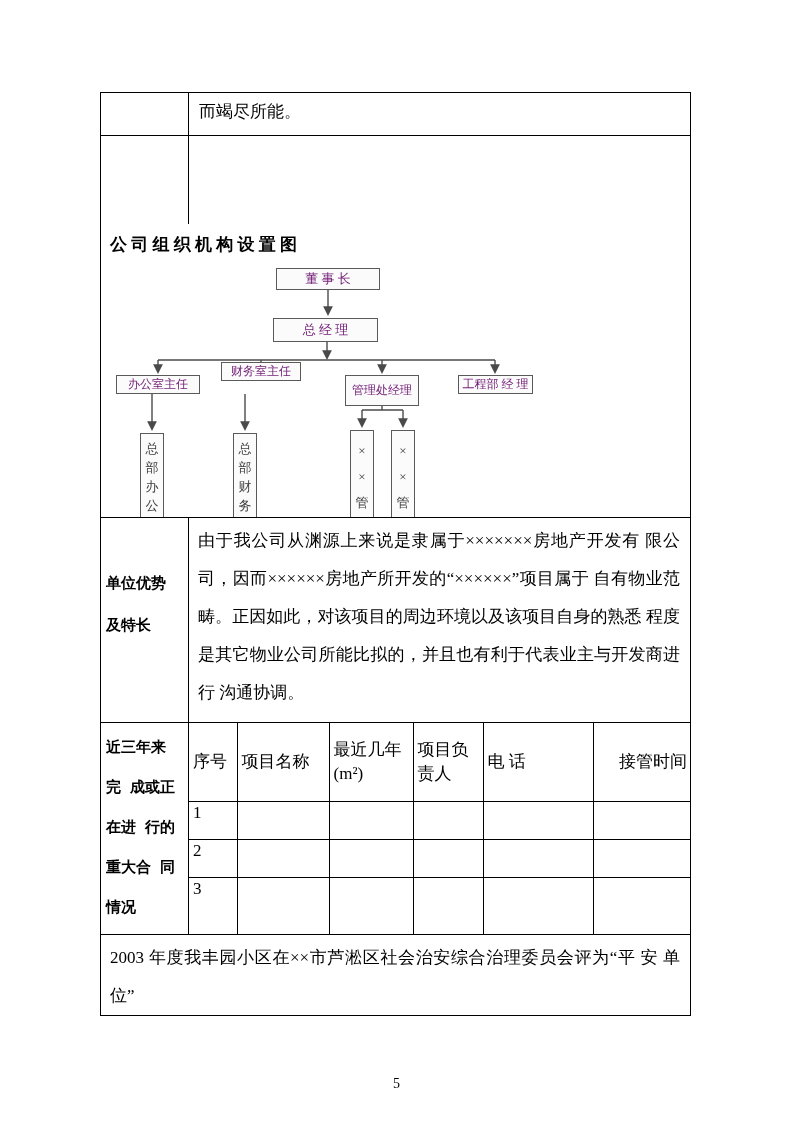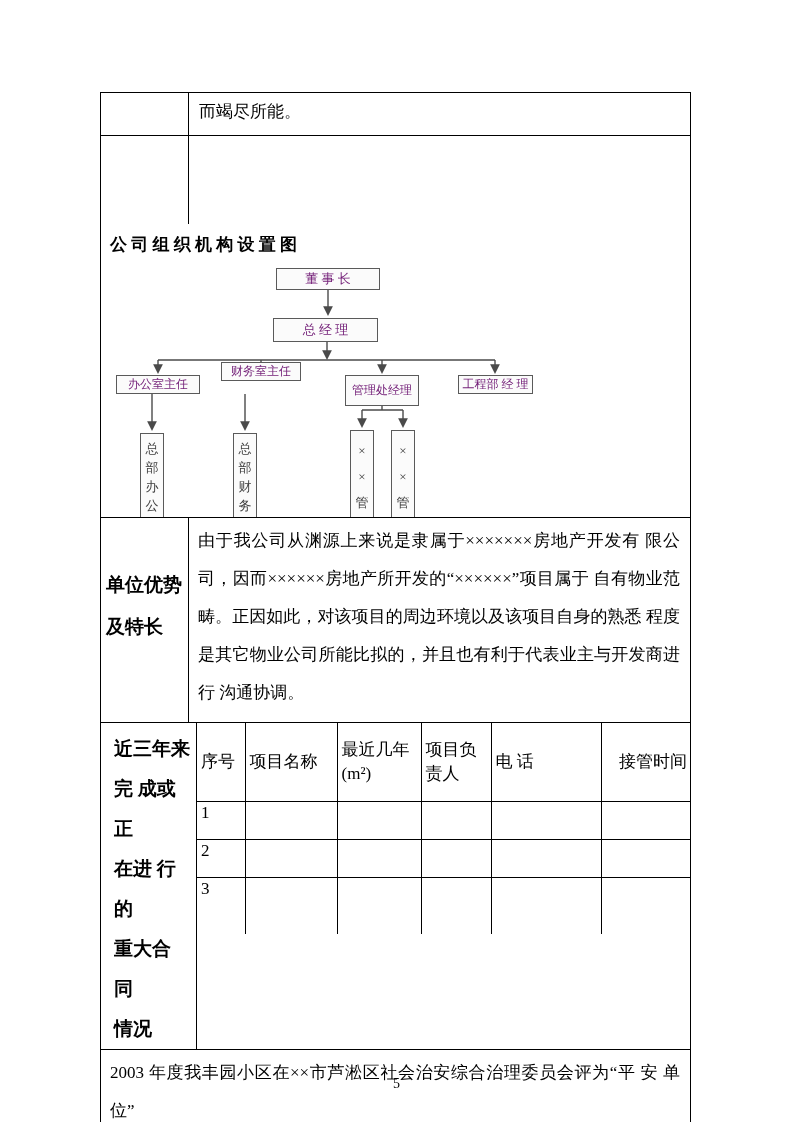--- a/index.html
+++ b/index.html
@@ -22,23 +22,23 @@
   .rcell { flex:1; min-width:0; box-sizing:border-box; overflow:hidden; }
   .preline { white-space:pre-line; }
 
   .h1 { height:42px; }
   .h2 { height:381px;flex-direction:column; }
   .h3 { height:204px; }
   .h5 { height:80px; }
 
   .simple-text { font-size:17px; padding:7px 10px 0 10px; }
 
-  .label { font-weight:bold; font-size:19px; padding:0 3px 0 5px; }
+  .label { font-weight:bold; font-size:15px; padding:0 3px 0 5px;font-family:Liberation Mono, monospace; }
   .label-adv { padding-top:46px; line-height:42px; }
-  .label-contracts { padding-top:6px; line-height:40px;margin-left:8px; }
+  .label-contracts { padding-top:6px; line-height:40px; }
   .label-recent { padding-top:8px; line-height:40px; }
 
   .content { font-size:17px; line-height:38px; padding:4px 10px 0 9px; text-align:justify; }
 
   .org-title { font-weight:bold; font-size:17px; padding:9px 0 0 9px; height:29px; box-sizing:border-box; }
   .org-canvas { position:relative; height:342px; width:502px; }
   .org-svg { position:absolute; left:0; top:0; pointer-events:none; }
   .obox {
     position:absolute; box-sizing:border-box;
     border:1px solid #5a5a5a; background:#fbfbfb; color:#701a75;

